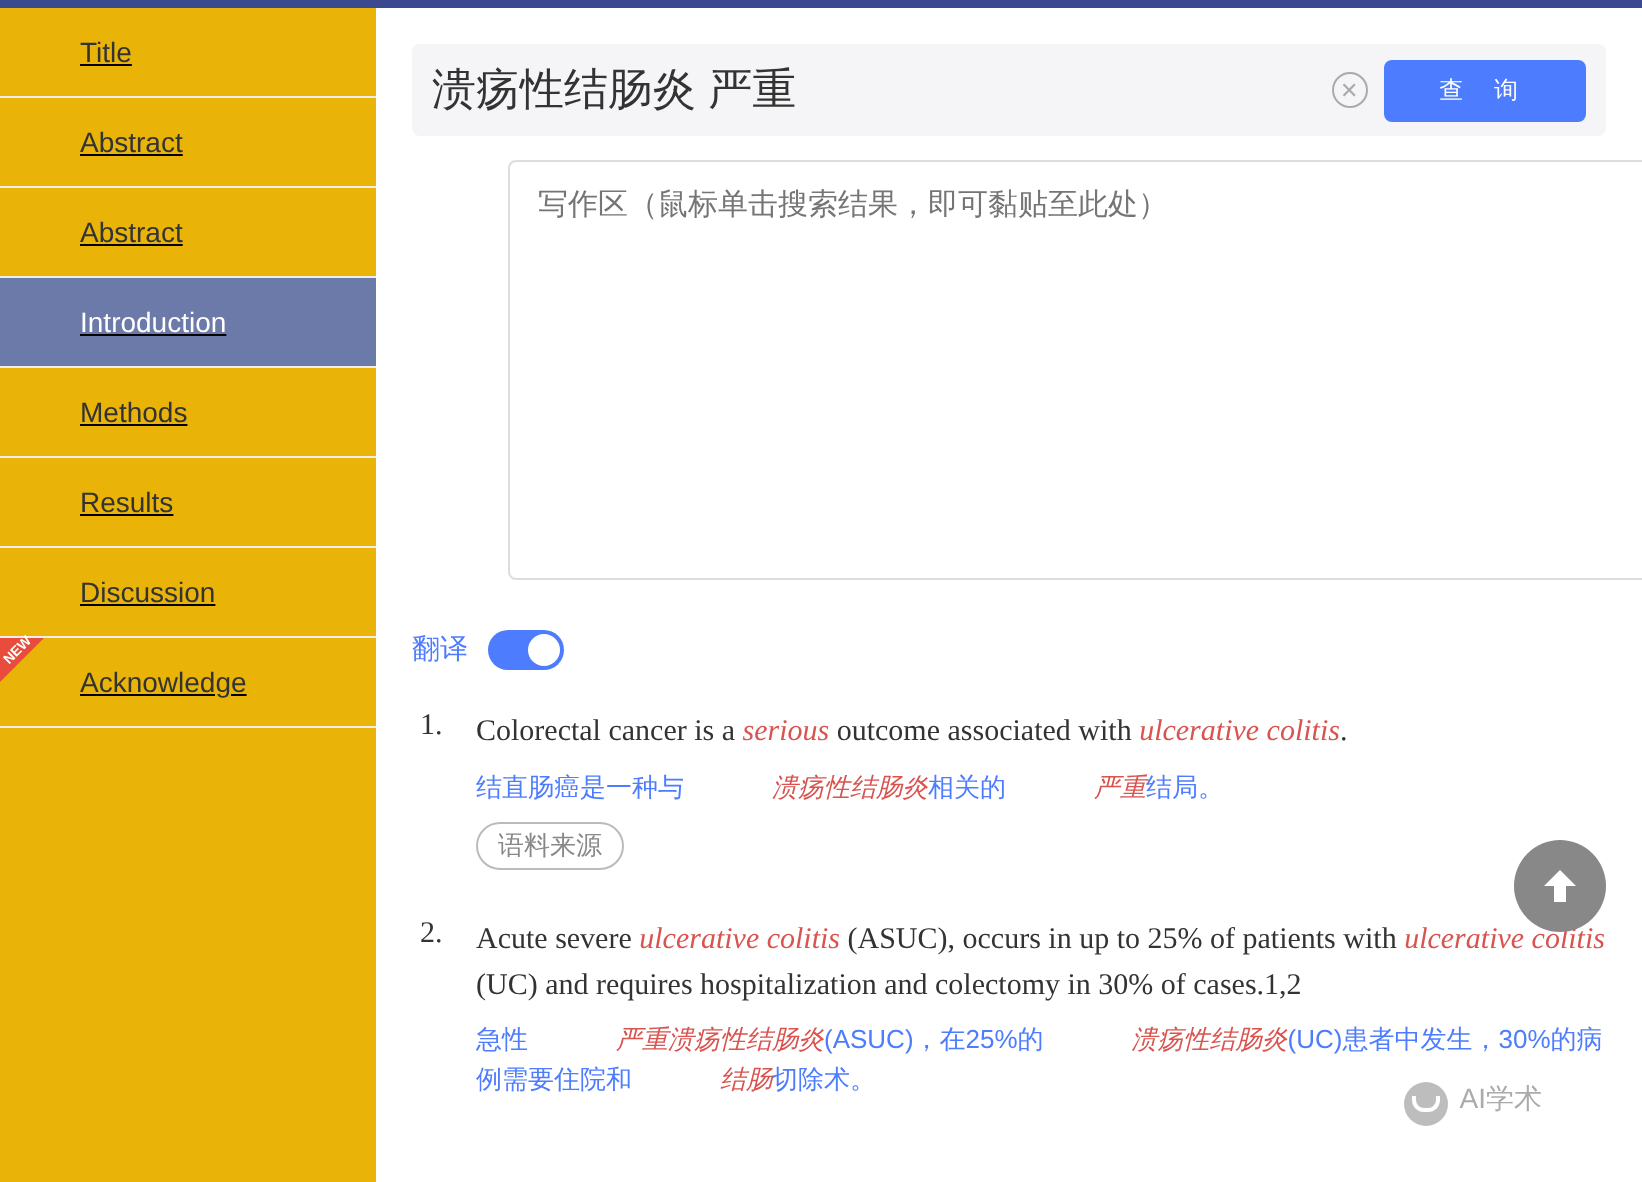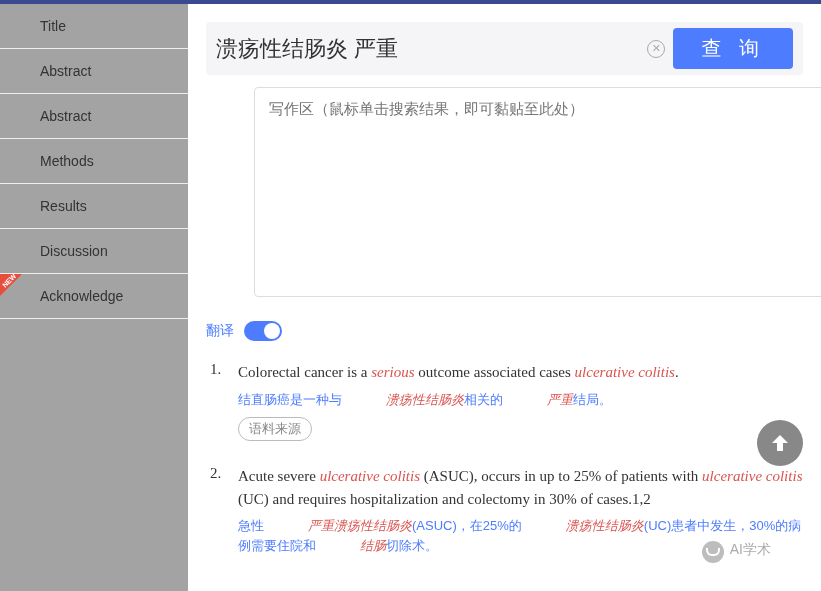--- a/index.html
+++ b/index.html
@@ -1,28 +1,28 @@
 <!DOCTYPE html>
 <html><head>
 <meta charset="utf-8">
 <style>
 * { box-sizing: border-box; margin: 0; padding: 0; }
 body { font-family: Arial, "Microsoft YaHei", sans-serif; width: 821px; height: 591px; overflow: hidden; position: relative; background: #fff; }
 .topbar { height: 4px; background: #3b4a8f; width: 100%; }
 .container { display: flex; height: 587px; }
-.sidebar { width: 188px; background: #a3a3a3; flex-shrink: 0; }
+.sidebar { width: 188px; background: #eab308; flex-shrink: 0; text-decoration: underline; }
 .sidebar-item { padding: 14px 0 14px 40px; font-size: 14px; color: #333; cursor: pointer; border-bottom: 1px solid #eee; position: relative; }
 .sidebar-item.active { background: #6b7aa8; color: #fff; }
 .sidebar-item.new::before { content: ""; position: absolute; left: 0; top: 0; width: 0; height: 0; border-top: 22px solid #e74c3c; border-right: 22px solid transparent; }
 .sidebar-item.new::after { content: "NEW"; position: absolute; left: 1px; top: 3px; font-size: 7px; color: #fff; transform: rotate(-45deg); font-weight: bold; }
 .main { flex: 1; padding: 18px 18px 10px 18px; overflow-y: auto; }
 .search-row { display: flex; align-items: center; gap: 8px; margin-bottom: 12px; background: #f5f5f7; padding: 6px 10px; border-radius: 4px; }
 .search-input { flex: 1; border: none; background: transparent; font-size: 22px; color: #333; outline: none; padding: 4px 0; }
 .clear-btn { width: 18px; height: 18px; border: 1px solid #aaa; border-radius: 50%; display: flex; align-items: center; justify-content: center; cursor: pointer; color: #aaa; font-size: 11px; }
-.query-btn { background: #4d7cfe; color: #fff; border: none; padding: 7px 28px; border-radius: 4px; font-size: 20px; cursor: pointer; letter-spacing: 6px; }
+.query-btn { background: #4d7cfe; color: #fff; border: none; padding: 7px 28px; border-radius: 4px; font-size: 12px; cursor: pointer; letter-spacing: 6px; }
 .writing-area { width: 100%; height: 210px; border: 1px solid #ddd; border-radius: 4px; padding: 12px 14px; font-size: 15px; color: #999; resize: none; outline: none; font-family: inherit; margin-left: 48px; }
 .translate-row { display: flex; align-items: center; gap: 10px; margin: 20px 0 20px; }
 .translate-label { color: #4d7cfe; font-size: 14px; }
 .toggle { width: 38px; height: 20px; background: #4d7cfe; border-radius: 10px; position: relative; cursor: pointer; }
 .toggle::after { content: ""; position: absolute; width: 16px; height: 16px; background: #fff; border-radius: 50%; top: 2px; right: 2px; }
 .results { padding-left: 4px; }
 .result-item { margin-bottom: 24px; display: flex; gap: 10px; }
 .result-num { font-size: 15px; color: #333; font-family: Georgia, serif; min-width: 18px; }
 .result-body { flex: 1; }
 .result-en { font-size: 15px; color: #333; font-family: Georgia, "Times New Roman", serif; line-height: 1.5; margin-bottom: 6px; }
@@ -39,20 +39,21 @@
 </style>
 </head>
 <body>
 
 <div class="topbar"></div>
 <div class="container">
   <div class="sidebar">
     <div class="sidebar-item">Title</div>
     <div class="sidebar-item">Abstract</div>
     <div class="sidebar-item">Abstract</div>
+    <div class="sidebar-item active">Introduction</div>
     <div class="sidebar-item">Methods</div>
     <div class="sidebar-item">Results</div>
     <div class="sidebar-item">Discussion</div>
     <div class="sidebar-item new">Acknowledge</div>
   </div>
 
   <div class="main">
     <div class="search-row">
       <input class="search-input" value="溃疡性结肠炎 严重" style="">
       <div class="clear-btn">✕</div>
@@ -63,21 +64,21 @@
 
     <div class="translate-row">
       <span class="translate-label">翻译</span>
       <div class="toggle"></div>
     </div>
 
     <div class="results">
       <div class="result-item">
         <div class="result-num">1.</div>
         <div class="result-body">
-          <div class="result-en"><span>Colorectal cancer is a </span><span class="hl">serious</span><span> outcome associated cases </span><span class="hl">ulcerative colitis</span><span>.</span></div>
+          <div class="result-en"><span>Colorectal cancer is a </span><span class="hl">serious</span><span> outcome associated with </span><span class="hl">ulcerative colitis</span><span>.</span></div>
           <div class="result-zh"><span>结直肠癌是一种与</span><span class="hlzh">溃疡性结肠炎</span><span>相关的</span><span class="hlzh">严重</span><span>结局。</span></div>
           <span class="source-btn">语料来源</span>
         </div>
       </div>
 
       <div class="result-item">
         <div class="result-num">2.</div>
         <div class="result-body">
           <div class="result-en"><span>Acute severe </span><span class="hl">ulcerative colitis</span><span> (ASUC), occurs in up to 25% of patients with </span><span class="hl">ulcerative colitis</span><span> (UC) and requires hospitalization and colectomy in 30% of cases.1,2</span></div>
           <div class="result-zh"><span>急性</span><span class="hlzh">严重溃疡性结肠炎</span><span>(ASUC)，在25%的</span><span class="hlzh">溃疡性结肠炎</span><span>(UC)患者中发生，30%的病例需要住院和</span><span class="hlzh">结肠</span><span>切除术。</span></div>

